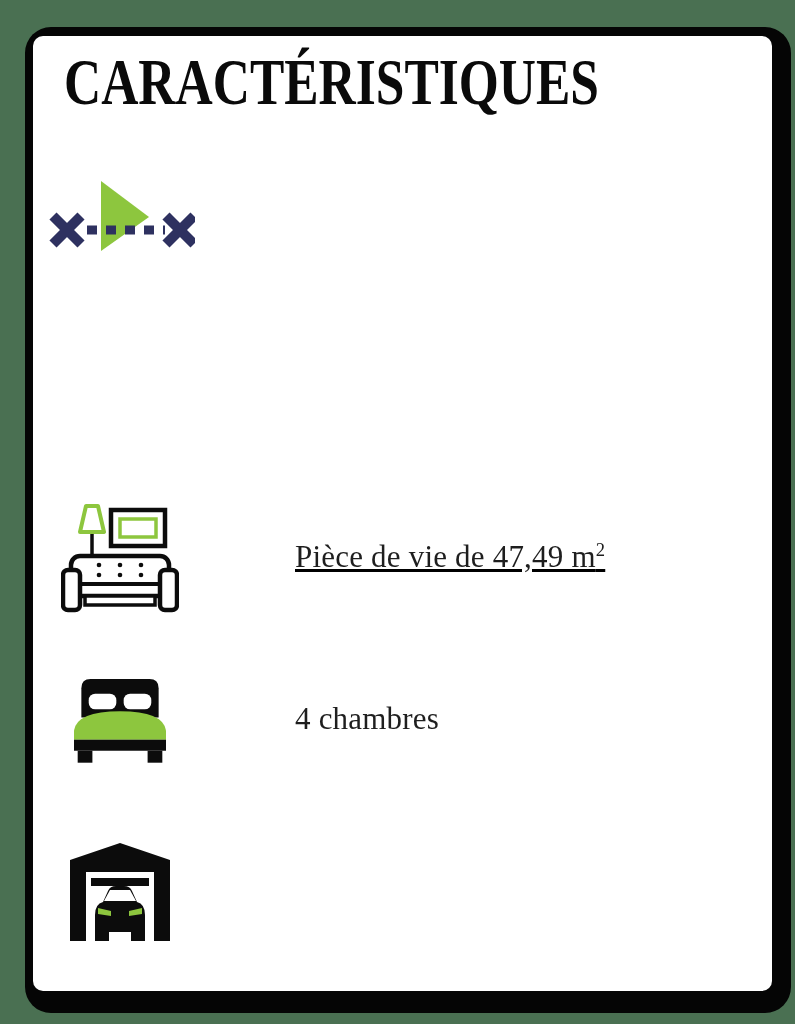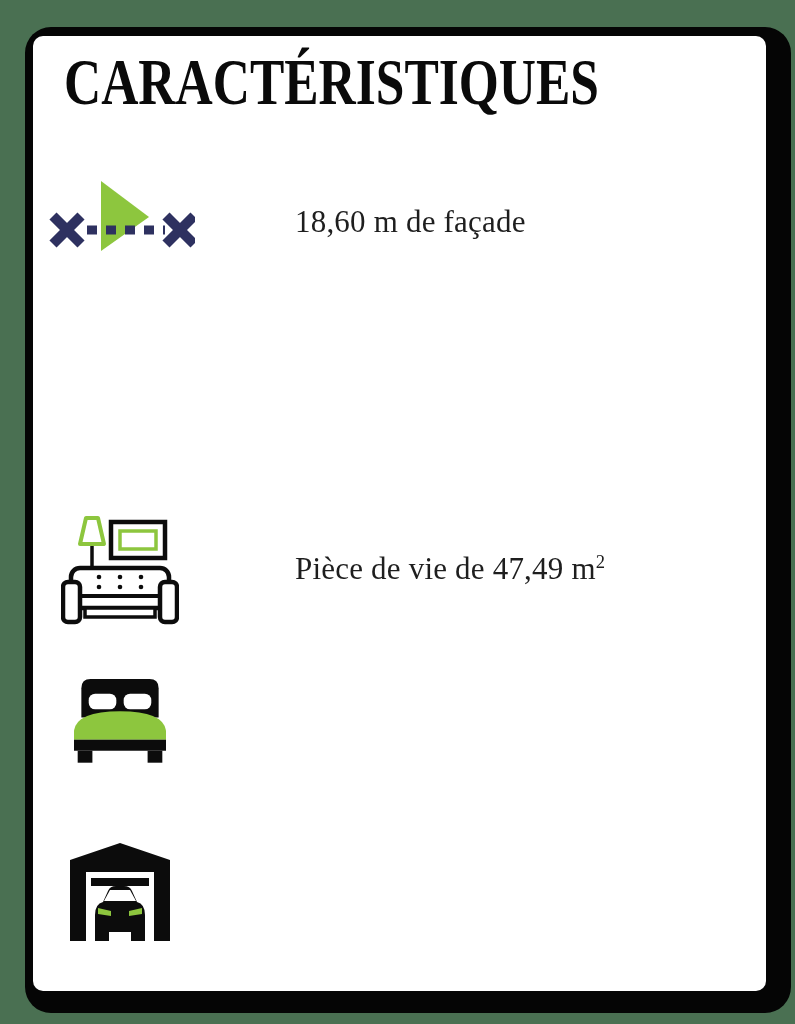--- a/index.html
+++ b/index.html
@@ -16,34 +16,34 @@
     width:795px;height:1024px;position:relative;overflow:hidden;
     background:var(--outer-background);
     font-family:"Liberation Serif",serif;
   }
   .frame{
     position:absolute;left:25px;top:27px;width:766px;height:986px;
     background:var(--frame);border-radius:26px;
   }
   .card{
     position:absolute;left:33px;top:36px;width:733px;height:955px;
-    background:var(--card);border-radius:10px;
+    background:var(--card);border-radius:10px;padding-left:6px;
   }
   .title{
     position:absolute;left:31px;top:10px;
     font-family:"Liberation Serif",serif;
     font-weight:bold;font-size:66px;line-height:1.1;color:#0a0a0a;
     letter-spacing:0px;white-space:nowrap;
     transform:scaleX(0.78);transform-origin:left top;
   }
   .row{
     position:absolute;left:12px;right:16px;height:150px;
     display:flex;align-items:center;
   }
-  .row-1{top:111px;} .row-2{top:271px;} .row-3{top:458px;} .row-4{top:608px;} .row-5{top:780px;}
+  .row-1{top:111px;} .row-2{top:271px;} .row-3{top:446px;text-decoration:underline;} .row-4{top:608px;} .row-5{top:780px;}
   .icon-box{
     width:150px;height:150px;flex:0 0 150px;
     display:flex;align-items:center;justify-content:center;
   }
   .label{
     margin-left:100px;
     font-size:31px;color:var(--text);letter-spacing:0.2px;white-space:nowrap;
   }
   .label sup{font-size:60%;line-height:0;}
   .label sup:empty{display:none;}
@@ -61,21 +61,20 @@
     <div class="icon-box">
       <svg width="150" height="100" viewBox="0 0 150 100">
         <polygon points="56,9 104,45 56,79" fill="var(--accent-green)"></polygon>
         <line x1="42" y1="58" x2="120" y2="58" stroke="var(--navy)" stroke-width="9" stroke-dasharray="10 9"></line>
         <line x1="8" y1="44" x2="36" y2="72" stroke="var(--navy)" stroke-width="10"></line>
         <line x1="8" y1="72" x2="36" y2="44" stroke="var(--navy)" stroke-width="10"></line>
         <line x1="121" y1="44" x2="149" y2="72" stroke="var(--navy)" stroke-width="10"></line>
         <line x1="121" y1="72" x2="149" y2="44" stroke="var(--navy)" stroke-width="10"></line>
       </svg>
     </div>
-    <div class="label"><span>18,60 m de façade</span><span></span></div>
   </div>
 
 
   <div class="row row-3">
     <div class="icon-box">
       <svg width="118" height="122" viewBox="0 0 118 122">
         <line x1="31" y1="36" x2="31" y2="62" stroke="var(--ink)" stroke-width="3.5"></line>
         <polygon points="25,10 37,10 43,36 19,36" fill="#ffffff" stroke="var(--accent-green)" stroke-width="4" stroke-linejoin="round"></polygon>
         <rect x="50" y="14" width="54" height="36" fill="#ffffff" stroke="var(--ink)" stroke-width="4.5"></rect>
         <rect x="59" y="23" width="36" height="18" fill="none" stroke="var(--accent-green)" stroke-width="3.5"></rect>
@@ -100,20 +99,21 @@
       <svg width="92" height="88" viewBox="0 0 100 95">
         <path d="M8,46 V14 q0,-10 10,-10 h64 q10,0 10,10 v32 z" fill="var(--ink)"></path>
         <rect x="16" y="20" width="30" height="17" rx="7" fill="#ffffff"></rect>
         <rect x="54" y="20" width="30" height="17" rx="7" fill="#ffffff"></rect>
         <path d="M0,70 V60 Q3,39 50,39 Q97,39 100,60 V70 Z" fill="var(--accent-green)"></path>
         <rect x="0" y="70" width="100" height="12" fill="var(--ink)"></rect>
         <rect x="4" y="82" width="16" height="13" fill="var(--ink)"></rect>
         <rect x="80" y="82" width="16" height="13" fill="var(--ink)"></rect>
       </svg>
     </div>
+    <div class="label"><span>4 chambres</span><span></span></div>
   </div>
 
   <div class="row row-5">
     <div class="icon-box">
       <svg width="100" height="100" viewBox="0 0 100 100">
         <path d="M0,100 V19 L50,2 L100,19 V100 H84 V31 H16 V100 Z" fill="var(--ink)"></path>
         <rect x="21" y="37" width="58" height="8" fill="var(--ink)"></rect>
         <path d="M25,100 V74 q0,-11 8,-13 l5,-11 q2,-5 8,-5 h8 q6,0 8,5 l5,11 q8,2 8,13 v26 h-14 v-9 h-22 v9 z" fill="var(--ink)"></path>
         <polygon points="34,60 40,49 60,49 66,60" fill="#ffffff"></polygon>
         <path d="M28,67 l13,3 v5 l-13,-2 z" fill="var(--accent-green)"></path>

